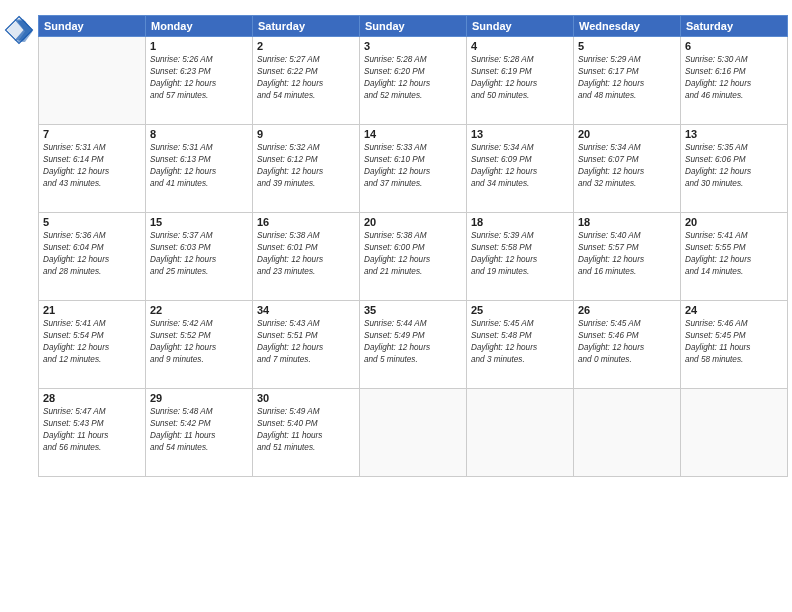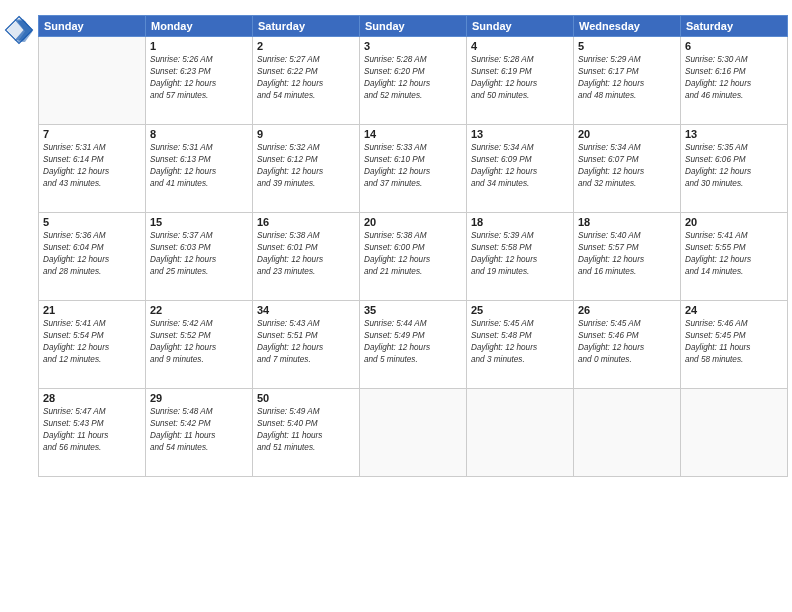--- a/index.html
+++ b/index.html
@@ -254,21 +254,21 @@
         <tr>
           <td>
             <span class="day-num">28</span>
             <div class="day-info">Sunrise: 5:47 AM<br>Sunset: 5:43 PM<br>Daylight: 11 hours<br>and 56 minutes.</div>
           </td>
           <td>
             <span class="day-num">29</span>
             <div class="day-info">Sunrise: 5:48 AM<br>Sunset: 5:42 PM<br>Daylight: 11 hours<br>and 54 minutes.</div>
           </td>
           <td>
-            <span class="day-num">50</span>
+            <span class="day-num">30</span>
             <div class="day-info">Sunrise: 5:49 AM<br>Sunset: 5:40 PM<br>Daylight: 11 hours<br>and 51 minutes.</div>
           </td>
           <td class="empty"></td>
           <td class="empty"></td>
           <td class="empty"></td>
           <td class="empty"></td>
         </tr>
       </tbody>
   </table>
 </div>

